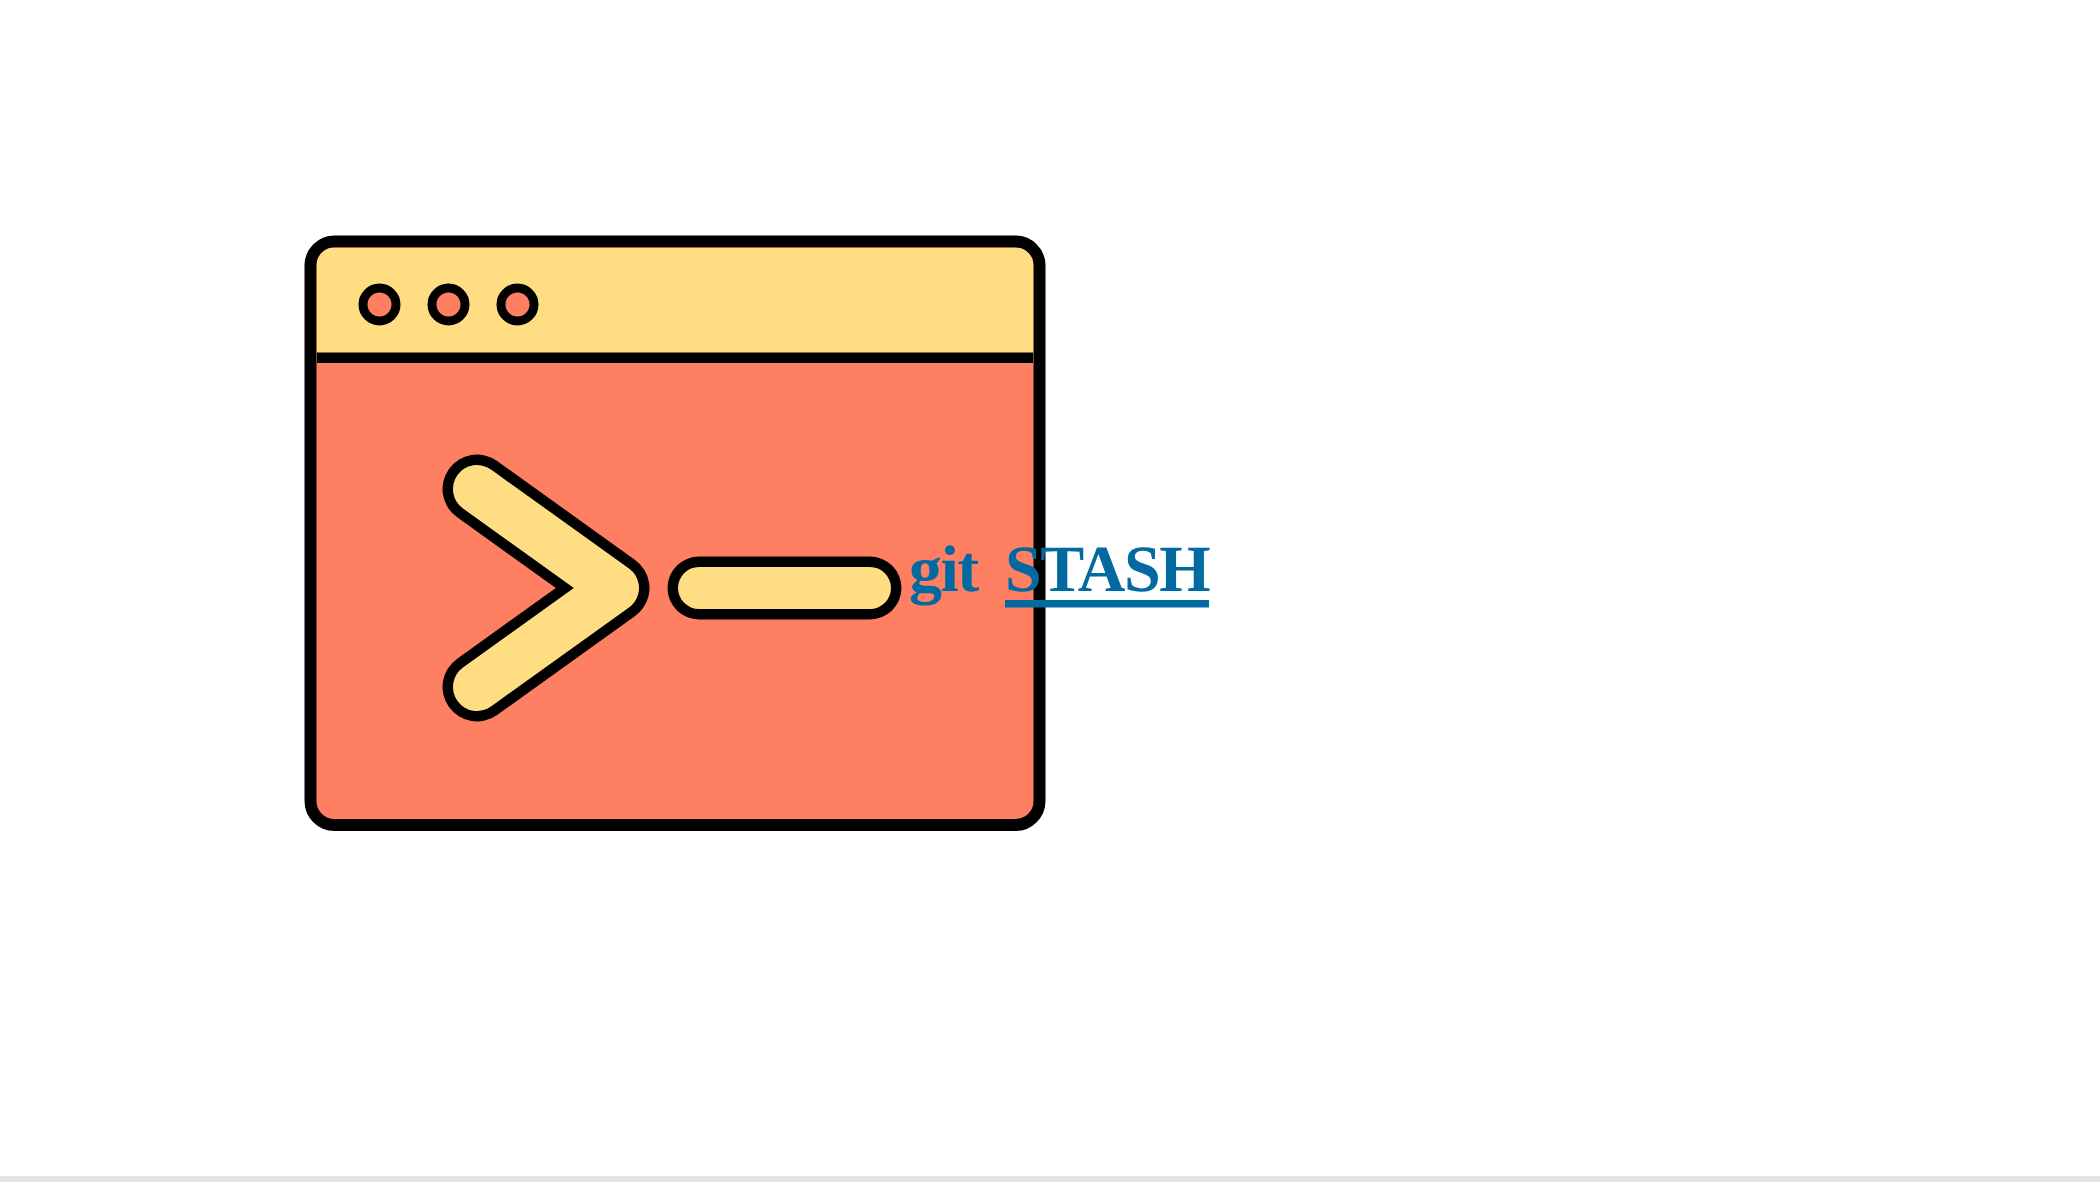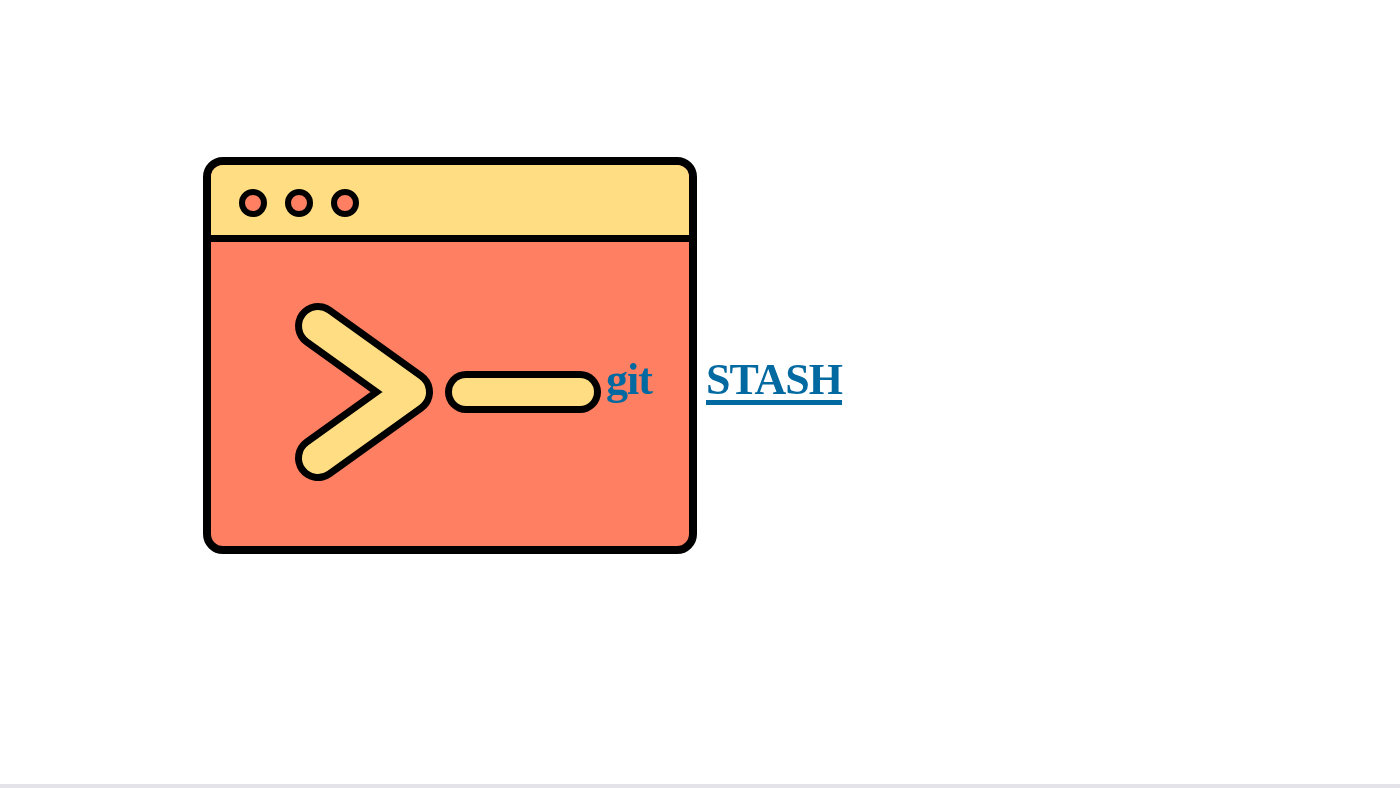--- a/index.html
+++ b/index.html
@@ -26,21 +26,21 @@
       border: 6px solid #000; border-radius: 50%; background: #ff7f62;
     }
     .prompt-svg { position: absolute; left: 0; top: 0; }
     .label {
       position: absolute; top: 340px; height: 80px;
       font-family: Liberation Serif, serif; font-weight: bold;
       font-size: 44px; line-height: 80px; color: #0369a1; white-space: nowrap;
       letter-spacing: -1px;
     }
     .label-git { left: 606px; }
-    .label-stash { left: 706px; text-decoration: underline; text-decoration-thickness: 5px; text-underline-offset: 6px; }
+    .label-stash { left: 670px; text-decoration: underline; text-decoration-thickness: 5px; text-underline-offset: 6px; }
   </style>
 </head>
 <body>
 
 <div class="window">
   <div class="titlebar">
     <div class="dot" style="left:28px"></div>
     <div class="dot" style="left:74px"></div>
     <div class="dot" style="left:120px"></div>
   </div>

